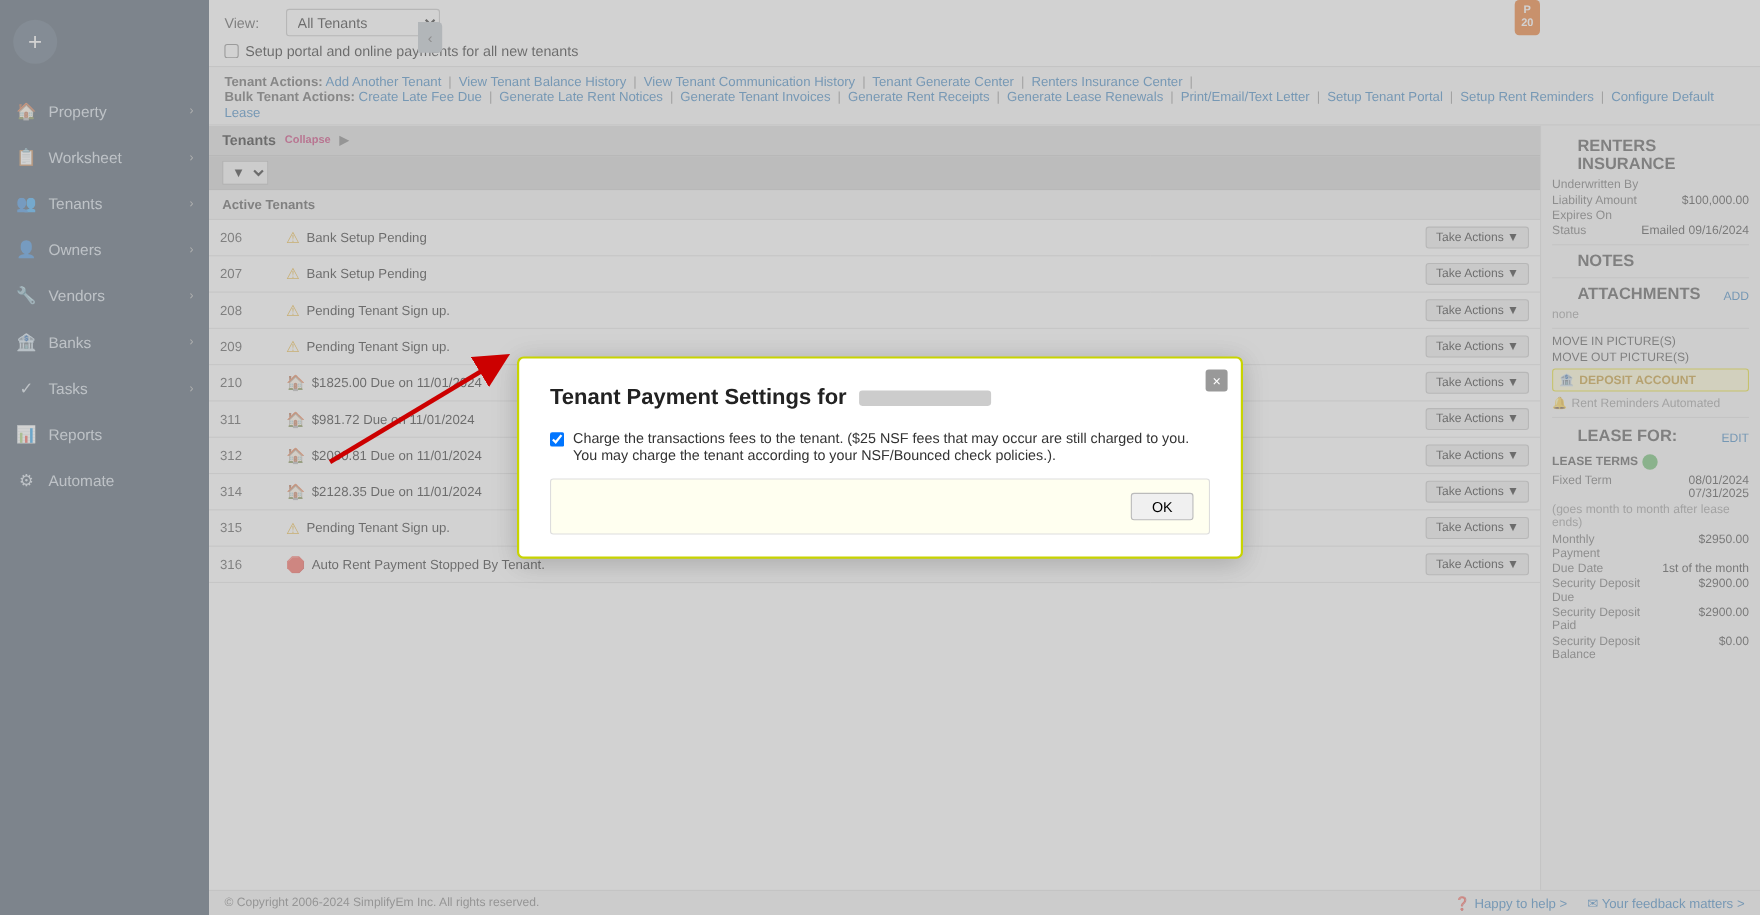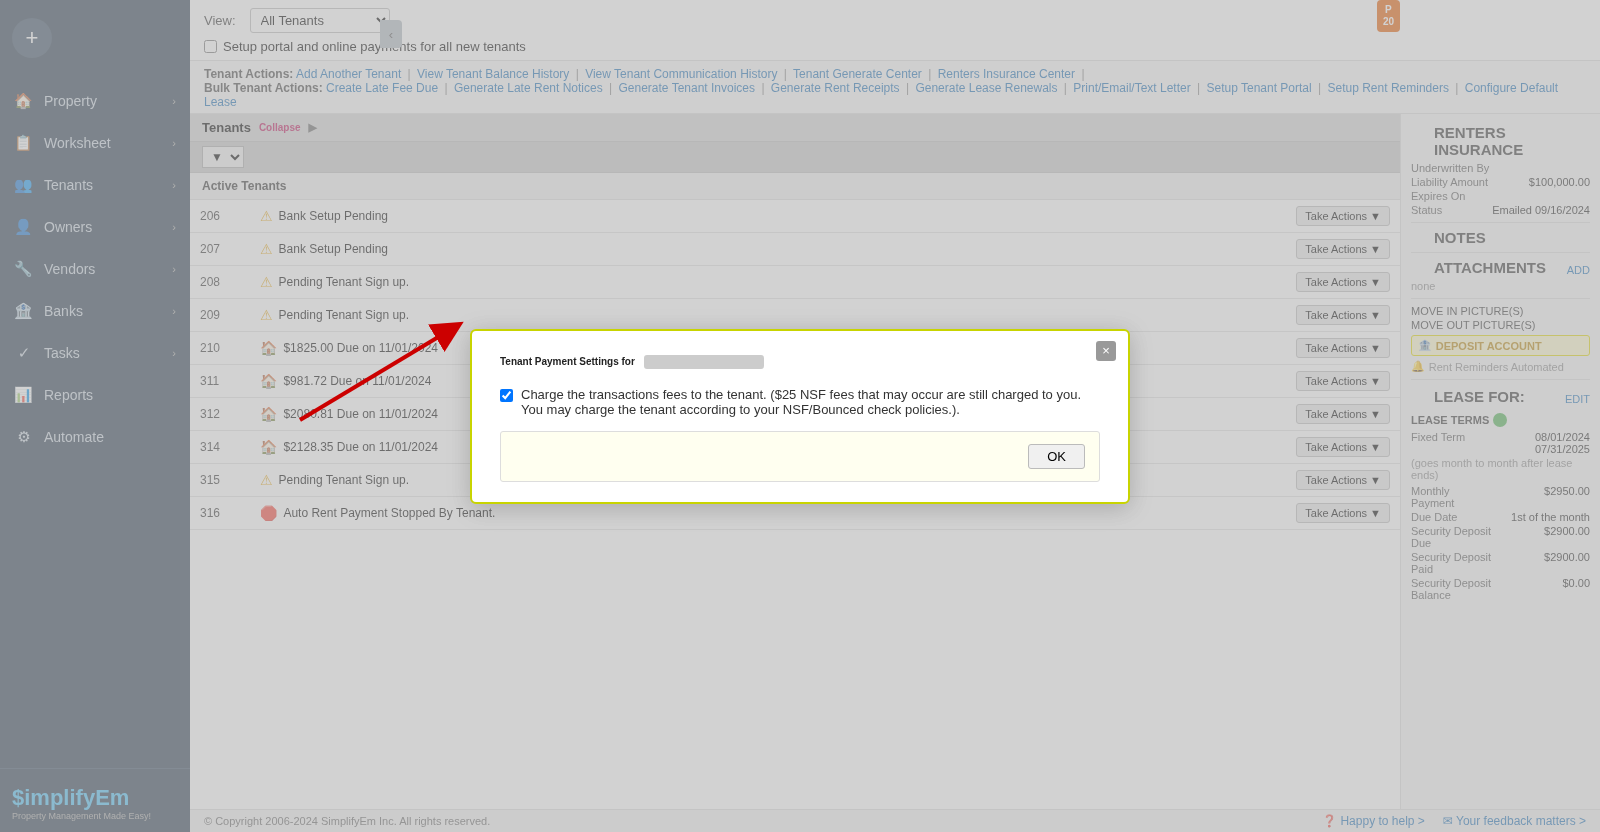--- a/index.html
+++ b/index.html
@@ -242,21 +242,21 @@
       background: #fff;
       border: 2px solid #c8d400;
       border-radius: 6px;
       width: 660px;
       padding: 24px 28px 20px 28px;
       position: relative;
       z-index: 101;
       box-shadow: 0 4px 24px rgba(0,0,0,0.2);
     }
     .modal-title {
-      font-size: 10px;
+      font-size: 20px;
       font-weight: bold;
       color: #222;
       margin-bottom: 18px;
     }
     .modal-title .redacted {
       display: inline-block;
       width: 120px;
       height: 14px;
       background: #ccc;
       border-radius: 3px;
@@ -307,21 +307,21 @@
       pointer-events: none;
     }
 
     
     .top-controls {
       background: #fff;
       padding: 8px 14px 0 14px;
       border-bottom: 1px solid #ddd;
     }
     .top-controls-row1 {
-      display: flex; align-items: center; gap: 10px; margin-bottom: 6px;
+      display: flex; align-items: center; gap: 20px; margin-bottom: 6px;
     }
     .top-controls-row2 {
       display: flex; align-items: center; gap: 6px; margin-bottom: 6px;
     }
   </style>
 </head>
 <body>
 
 <div class="sidebar">
   <div class="sidebar-logo-area">
@@ -384,26 +384,20 @@
         <span>Reports</span>
       </div>
     </div>
     <div class="sidebar-item">
       <div class="sidebar-item-left">
         <span class="sidebar-item-icon">⚙</span>
         <span>Automate</span>
       </div>
     </div>
   </nav>
-  <div class="sidebar-footer">
-    <div>
-      <div class="sidebar-logo-text">$implifyEm</div>
-      <div class="sidebar-logo-sub">Property Management Made Easy!</div>
-    </div>
-  </div>
 </div>
 
 <div class="main-content" style="position:relative;">
 
   <div class="sidebar-collapse">‹</div>
 
   <div class="promo-badge" style="position:absolute;right:200px;top:0;z-index:50;">
     <span>P</span>
     <span>20</span>
   </div>

